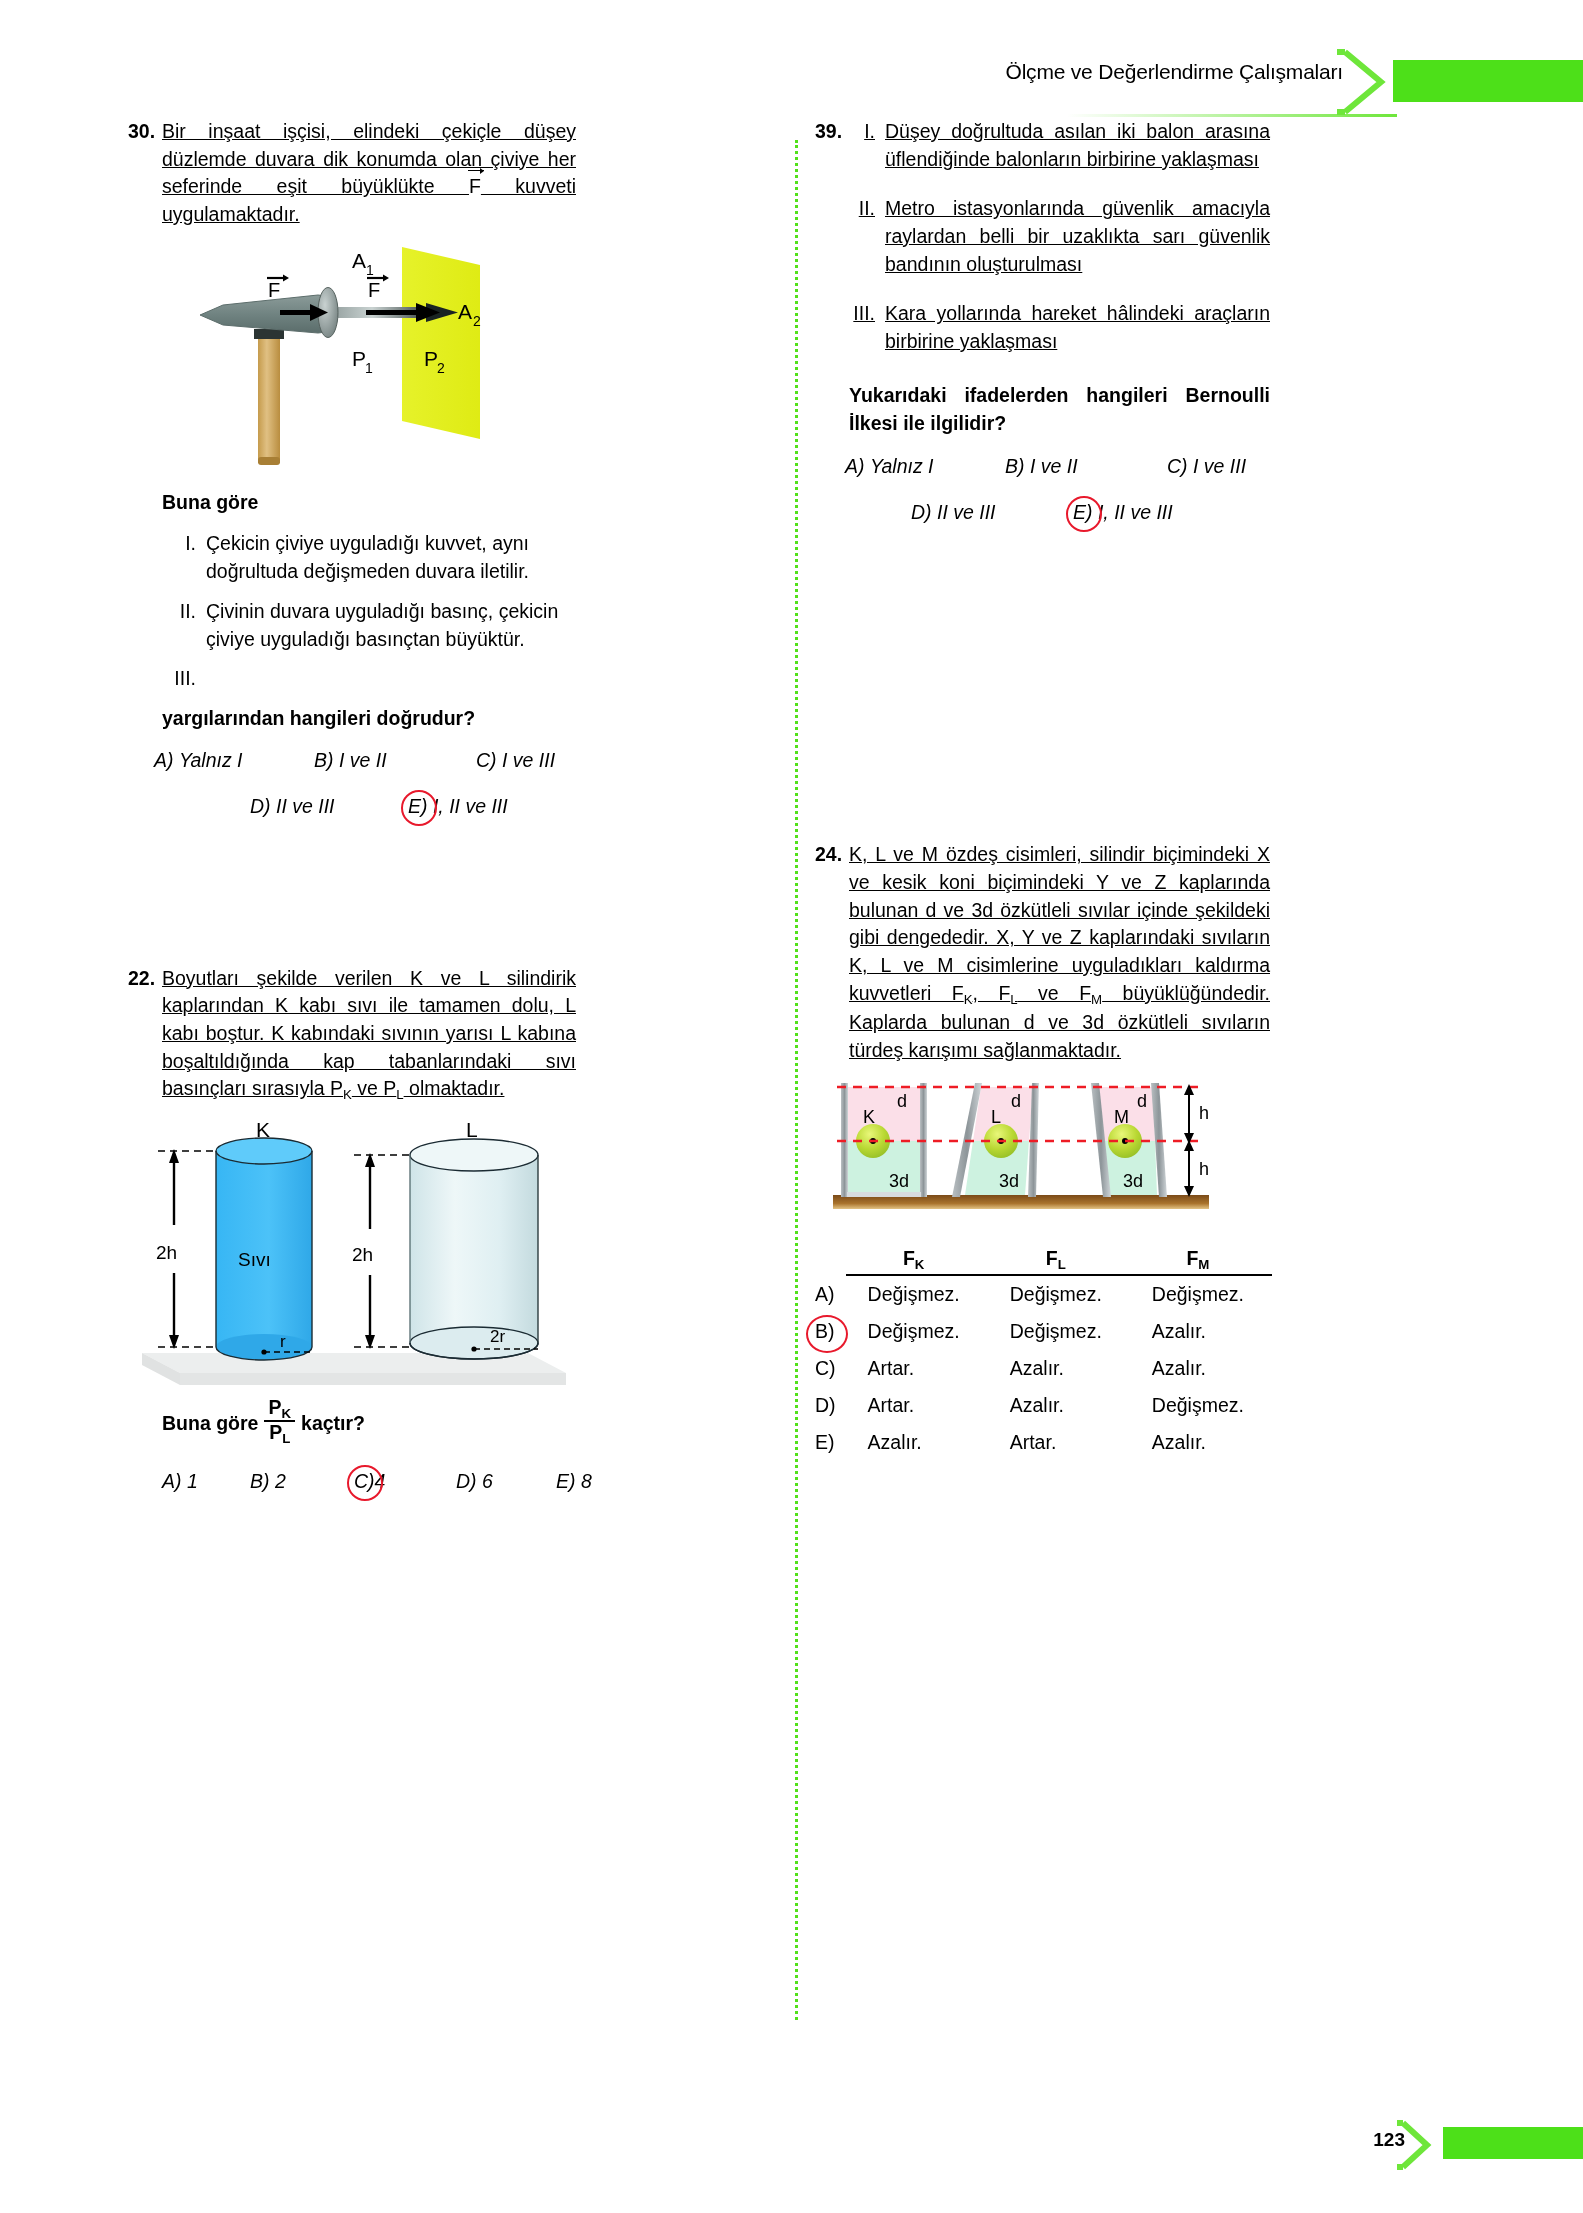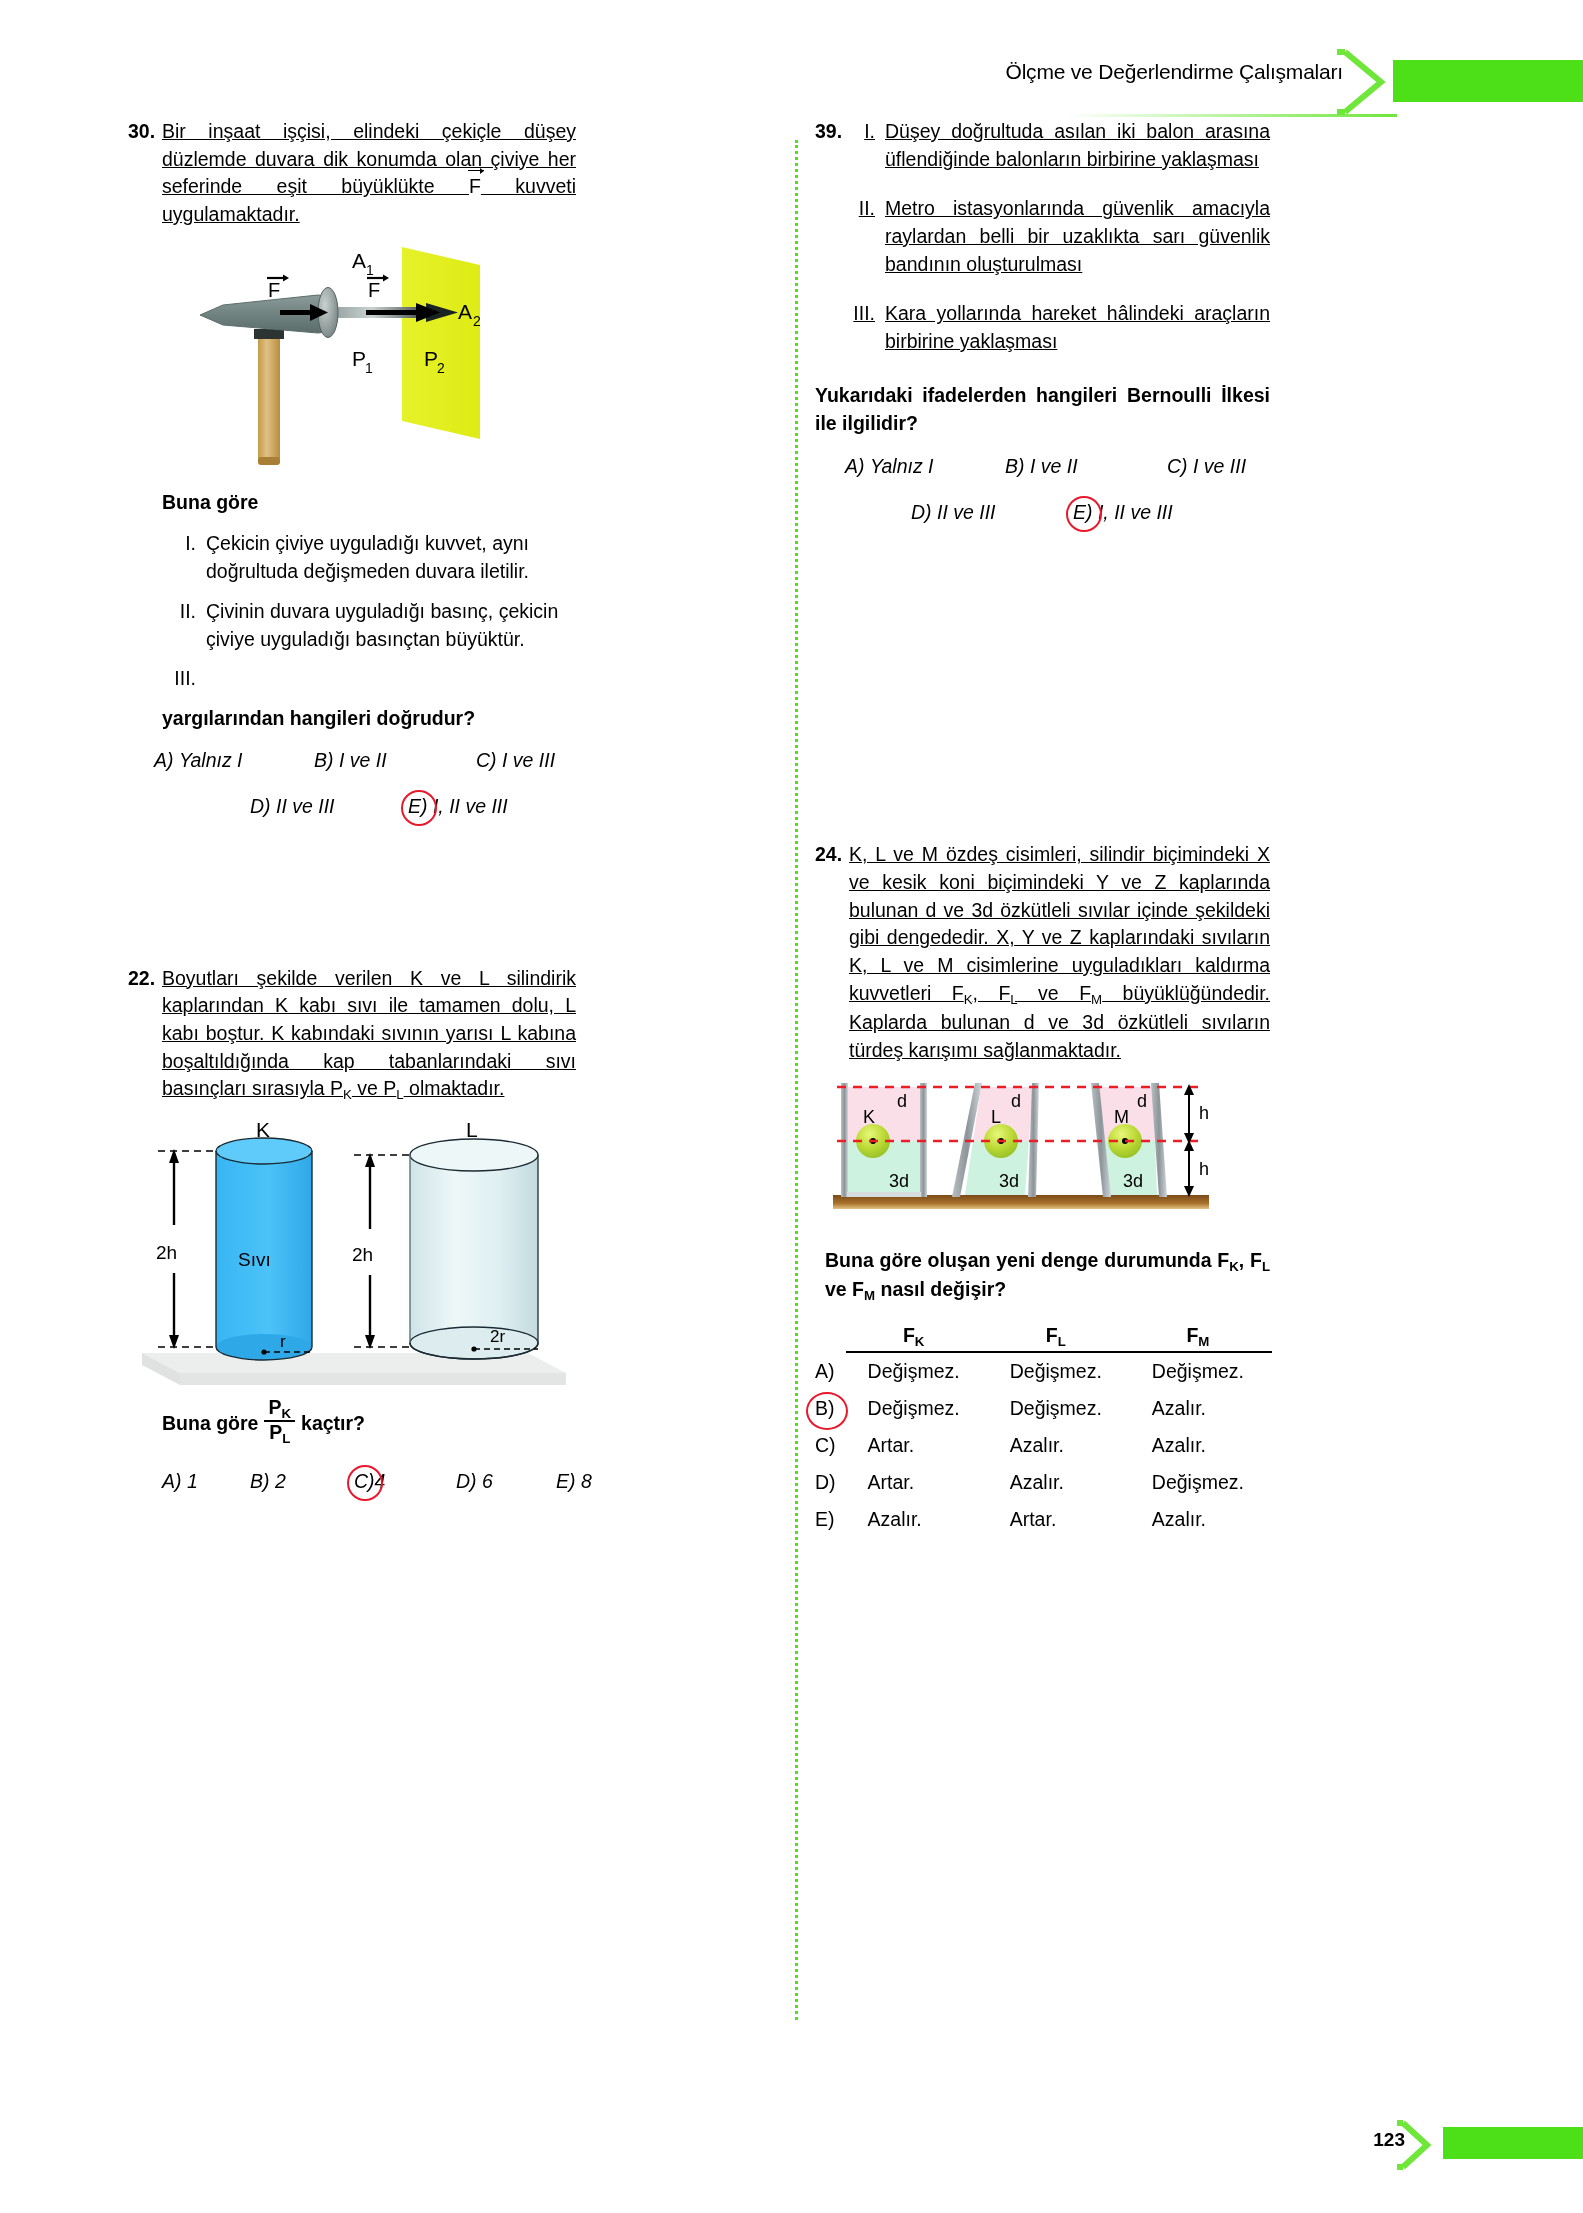--- a/index.html
+++ b/index.html
@@ -360,21 +360,21 @@
             <span class="rnum" style="min-width:26px;">II.</span>
             <span class="rtxt just">Metro istasyonlarında güvenlik amacıyla raylardan belli bir uzaklıkta sarı güvenlik bandının oluşturulması</span>
           </div>
           <div class="ritem" style="margin-bottom:6px;margin-top:22px;">
             <span class="rnum" style="min-width:26px;">III.</span>
             <span class="rtxt just">Kara yollarında hareket hâlindeki araçların birbirine yaklaşması</span>
           </div>
         </div>
       </div>
 
-      <div class="bold-q just" style="margin-top:20px;">Yukarıdaki ifadelerden hangileri Bernoulli İlkesi ile ilgilidir?</div>
+      <div class="bold-q just" style="margin-left:34px;margin-top:20px;">Yukarıdaki ifadelerden hangileri Bernoulli İlkesi ile ilgilidir?</div>
 
       <div class="choices" style="margin-left:30px;margin-top:18px;">
         <div class="crow">
           <span class="ch" style="left:0px;"><span>A)</span>&nbsp;<span>Yalnız I</span></span>
           <span class="ch" style="left:160px;"><span>B)</span>&nbsp;<span>I ve II</span></span>
           <span class="ch" style="left:322px;"><span>C)</span>&nbsp;<span>I ve III</span></span>
         </div>
         <div class="crow" style="margin-top:6px;">
           <span class="ch" style="left:66px;"><span>D)</span>&nbsp;<span>II ve III</span></span>
           <span class="ch" style="left:228px;"><span class="circ-wrap"><span class="circ-ring"></span><span>E)</span></span>&nbsp;<span>I, II ve III</span></span>
@@ -458,21 +458,20 @@
           </g>
           <g>
             <line x1="356" y1="66" x2="356" y2="112" stroke="#000" stroke-width="2"></line>
             <polygon points="356,61 351,72 361,72" fill="#000"></polygon>
             <polygon points="356,118 351,107 361,107" fill="#000"></polygon>
             <text x="366" y="96" font-family="Liberation Sans, sans-serif" font-size="18">h</text>
           </g>
         </svg>
       </div>
 
-      <div class="bold-q just" style="margin-left:10px;margin-top:18px;"><span>Buna göre oluşan yeni denge durumunda F</span><sub>K</sub><span>, F</span><sub>L</sub><span> ve F</span><sub>M</sub><span> nasıl değişir?</span></div>
 
       <div class="tbl24">
         <table>
           <thead>
             <tr>
               <th class="blank"></th>
               <th class="col-pad"><span class="th-f">F</span><sub class="th-f">K</sub></th>
               <th class="col-pad"><span class="th-f">F</span><sub class="th-f">L</sub></th>
               <th class="col-pad"><span class="th-f">F</span><sub class="th-f">M</sub></th>
             </tr>

